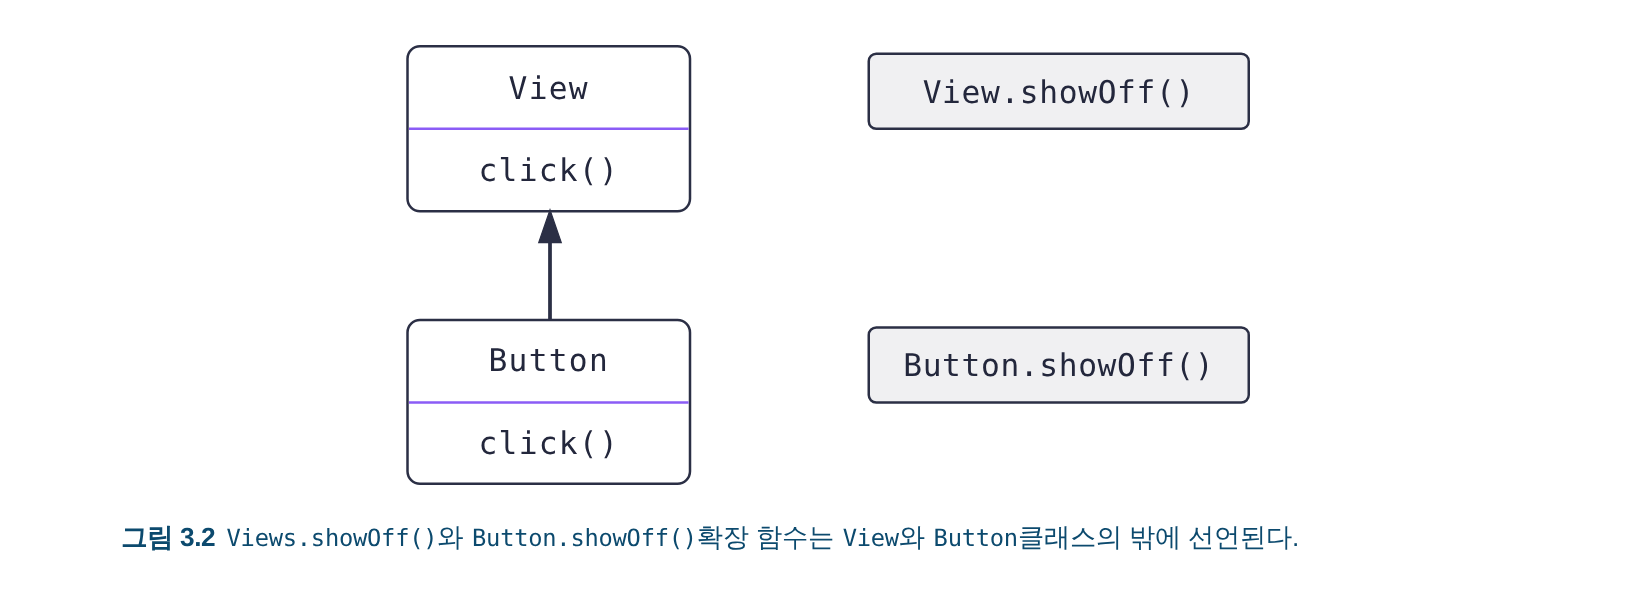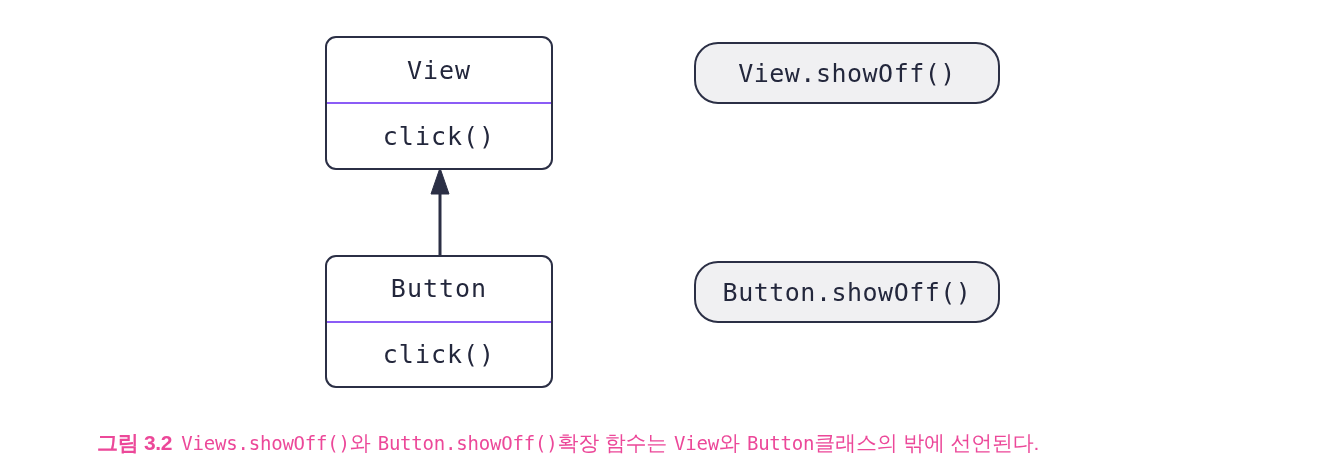--- a/index.html
+++ b/index.html
@@ -73,21 +73,21 @@
     height: 104px;
     overflow: visible;
   }
 
   
   .ext-pill {
     position: absolute;
     box-sizing: border-box;
     background: #f0f0f2;
     border: 2px solid #2b2f45;
-    border-radius: 24px;
+    border-radius: 7px;
     display: flex;
     align-items: center;
     justify-content: center;
     font-family: "DejaVu Sans Mono", "Liberation Mono", monospace;
     font-size: 25px;
     letter-spacing: 0.5px;
     color: #23273c;
     white-space: nowrap;
   }
   #pill-view-showoff {
@@ -104,23 +104,22 @@
   }
 
   
   #figure-caption {
     position: absolute;
     left: 97px;
     top: 416px;
     width: 1180px;
     font-size: 21px;
     line-height: 30px;
-    color: #ec4899;
+    color: #0c4a6e;
     white-space: nowrap;
-    margin-top: 12px;
   }
   #figure-caption .cap-label {
     font-weight: bold;
     font-family: "Liberation Sans", sans-serif;
     letter-spacing: -0.3px;
   }
   #figure-caption .cap-code {
     font-family: "DejaVu Sans Mono", "Liberation Mono", monospace;
     font-size: 19px;
     letter-spacing: -0.2px;

